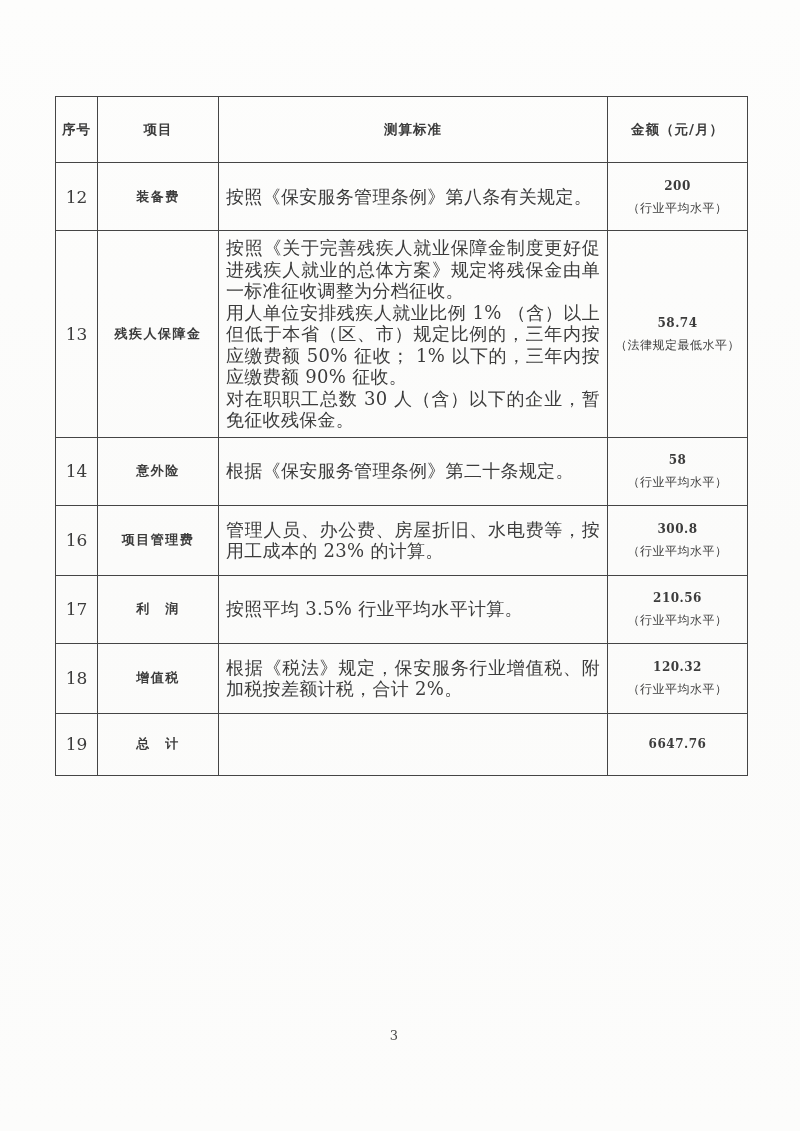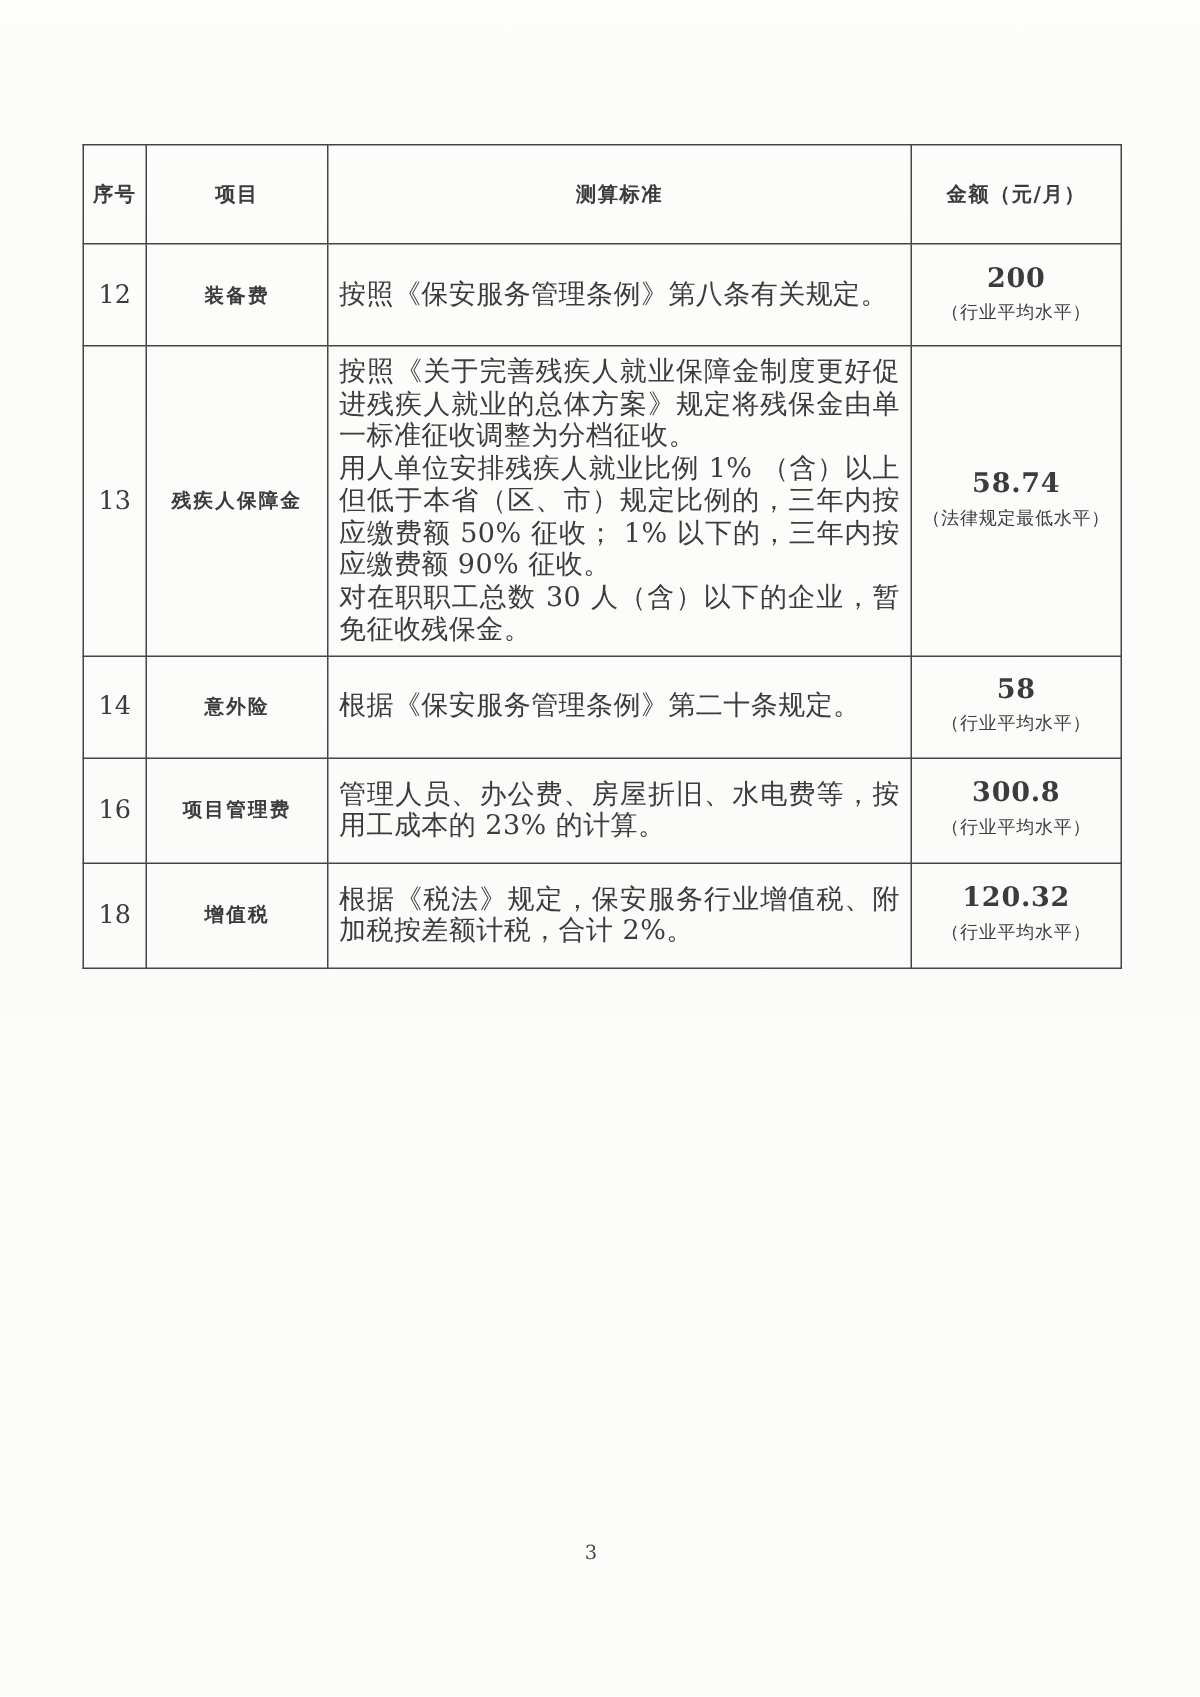--- a/index.html
+++ b/index.html
@@ -63,21 +63,21 @@
     text-justify: inter-ideograph;
     letter-spacing: 0.3px;
   }
   td.c-std.center-text { text-align: center; }
   td.c-std.center-text p { text-align: center; }
   td.c-amt {
     text-align: center;
     padding: 4px 4px;
   }
   .amt {
-    font-size: 18px;
+    font-size: 12px;
     font-weight: bold;
     line-height: 22px;
     letter-spacing: 0.5px;
   }
   .amt-note {
     font-size: 12px;
     line-height: 22px;
     letter-spacing: 0.5px;
   }
   .page-number {
@@ -149,29 +149,48 @@
         <td class="c-no">16</td>
         <td class="c-item">项目管理费</td>
         <td class="c-std">
           <p>管理人员、办公费、房屋折旧、水电费等，按用工成本的 23% 的计算。</p>
         </td>
         <td class="c-amt">
           <div class="amt">300.8</div>
           <div class="amt-note">（行业平均水平）</div>
         </td>
       </tr>
+      <tr class="r17">
+        <td class="c-no">17</td>
+        <td class="c-item">利　润</td>
+        <td class="c-std">
+          <p>按照平均 3.5% 行业平均水平计算。</p>
+        </td>
+        <td class="c-amt">
+          <div class="amt">210.56</div>
+          <div class="amt-note">（行业平均水平）</div>
+        </td>
+      </tr>
       <tr class="r18">
         <td class="c-no">18</td>
         <td class="c-item">增值税</td>
         <td class="c-std">
           <p>根据《税法》规定，保安服务行业增值税、附加税按差额计税，合计 2%。</p>
         </td>
         <td class="c-amt">
           <div class="amt">120.32</div>
           <div class="amt-note">（行业平均水平）</div>
         </td>
       </tr>
+      <tr class="r19">
+        <td class="c-no">19</td>
+        <td class="c-item">总　计</td>
+        <td class="c-std"></td>
+        <td class="c-amt">
+          <div class="amt">6647.76</div>
+        </td>
+      </tr>
     </tbody>
   </table>
 
   <div class="page-number">3</div>
 
 </div>
 
 </body></html>

